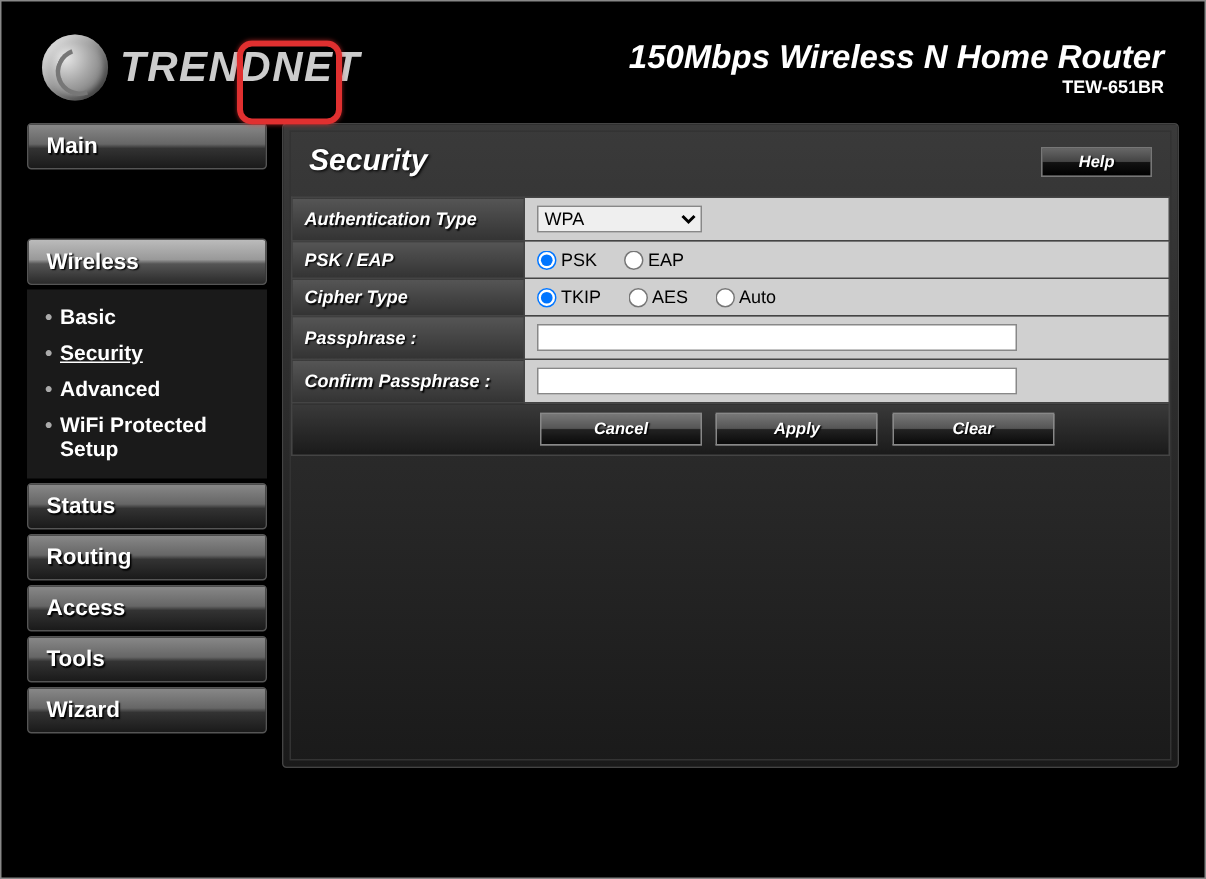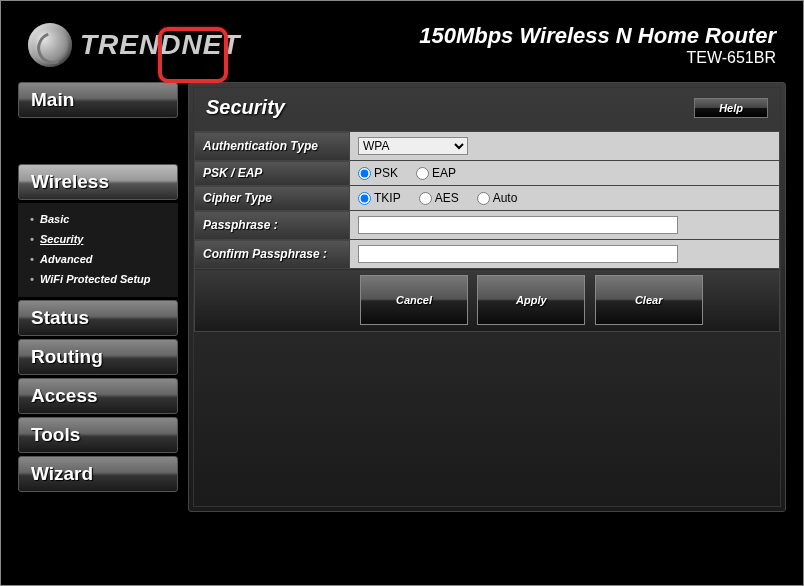--- a/index.html
+++ b/index.html
@@ -59,62 +59,61 @@
   text-align: right;
   color: #fff;
 }
 .header-title {
   font-size: 22px;
   font-weight: bold;
   font-style: italic;
   text-shadow: 1px 1px 2px #000;
 }
 .header-model {
-  font-size: 16px;
-  font-weight: normal;
+  font-size: 12px;
+  font-weight: bold;
   text-shadow: 1px 1px 2px #000;
 }
 .body-area {
   display: flex;
   gap: 10px;
   padding: 0 5px;
 }
 .sidebar {
   width: 160px;
   flex-shrink: 0;
 }
 .nav-item {
   background: linear-gradient(to bottom, #888 0%, #666 45%, #333 55%, #1a1a1a 100%);
   color: #fff;
   font-weight: bold;
-  font-size: 19px;
+  font-size: 15px;
   padding: 6px 12px;
   border: 1px solid #555;
   border-radius: 3px;
   margin-bottom: 3px;
   cursor: pointer;
   text-shadow: 1px 1px 1px #000;
 }
 .nav-item.active {
   background: linear-gradient(to bottom, #bbb 0%, #999 45%, #555 55%, #2a2a2a 100%);
   margin-top: 46px;
 }
 .subnav {
   background: #1a1a1a;
   padding: 6px 0 8px 0;
   margin-bottom: 3px;
 }
 .subnav-item {
   color: #fff;
-  font-size: 11px;
+  font-size: 14px;
   font-weight: bold;
   padding: 4px 6px 4px 22px;
   position: relative;
   cursor: pointer;
-  font-style: italic;
 }
 .subnav-item::before {
   content: '•';
   position: absolute;
   left: 12px;
   color: #aaa;
 }
 .subnav-item.current {
   text-decoration: underline;
 }
@@ -211,21 +210,21 @@
   text-align: left;
   padding: 6px 8px 6px 165px;
 }
 .action-btn {
   background: linear-gradient(to bottom, #777 0%, #555 48%, #222 52%, #0a0a0a 100%);
   color: #fff;
   border: 1px solid #888;
   font-size: 11px;
   font-weight: bold;
   font-style: italic;
-  padding: 18px 0;
+  padding: 4px 0;
   width: 108px;
   margin-right: 6px;
   cursor: pointer;
   text-shadow: 1px 1px 1px #000;
 }
 .highlight-box {
   position: absolute;
   border: 4px solid #e03030;
   border-radius: 10px;
   pointer-events: none;

